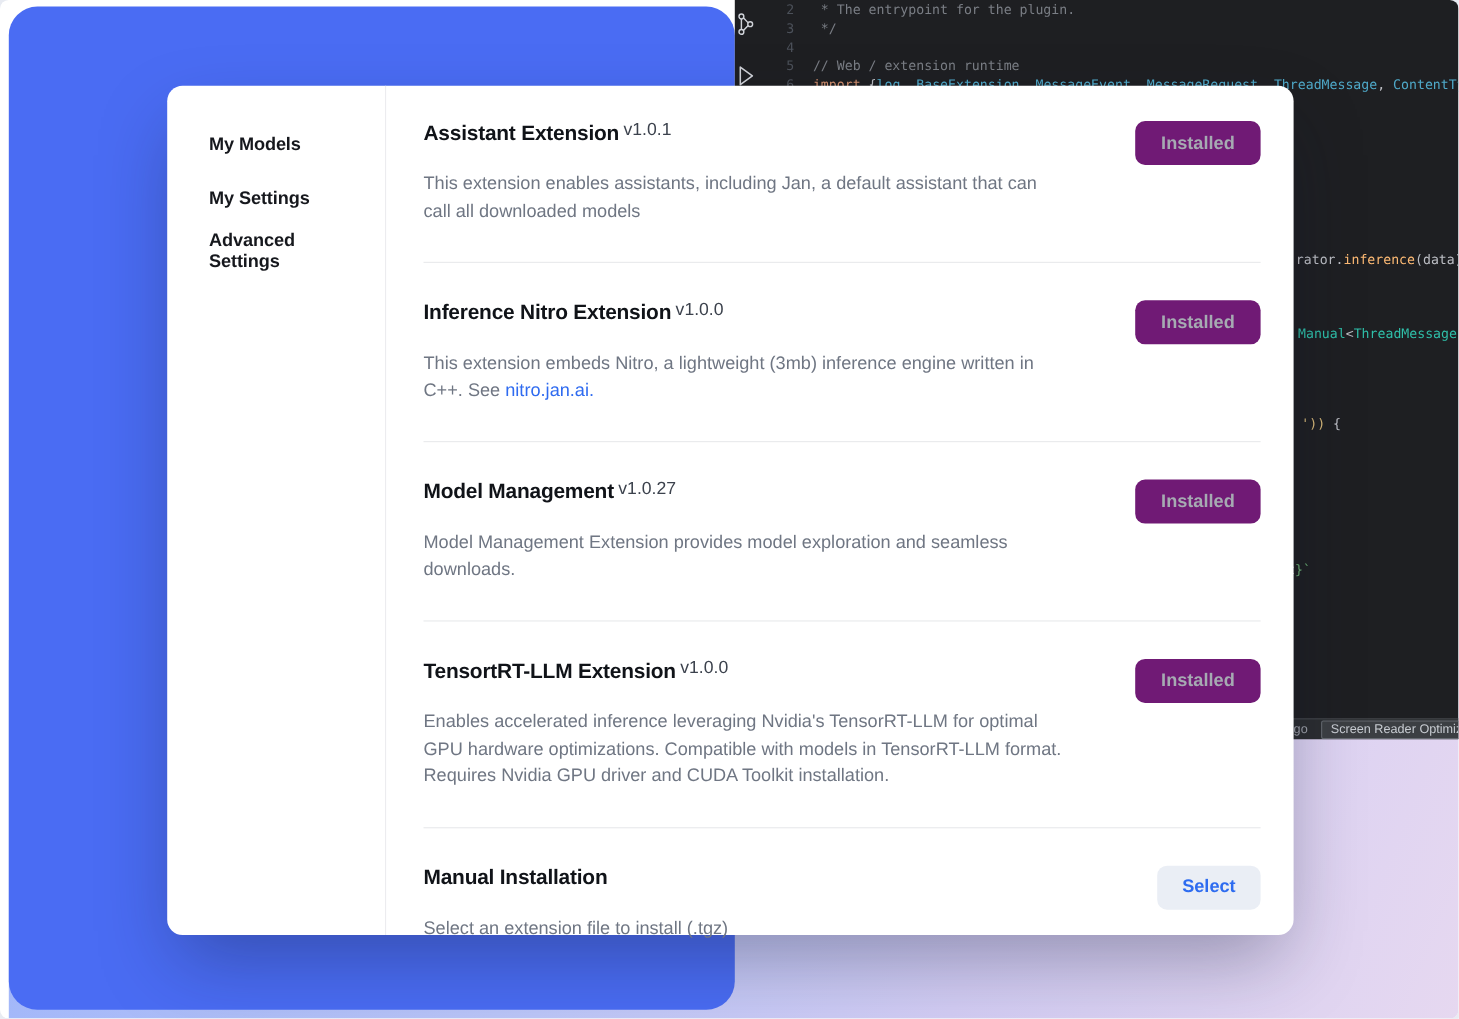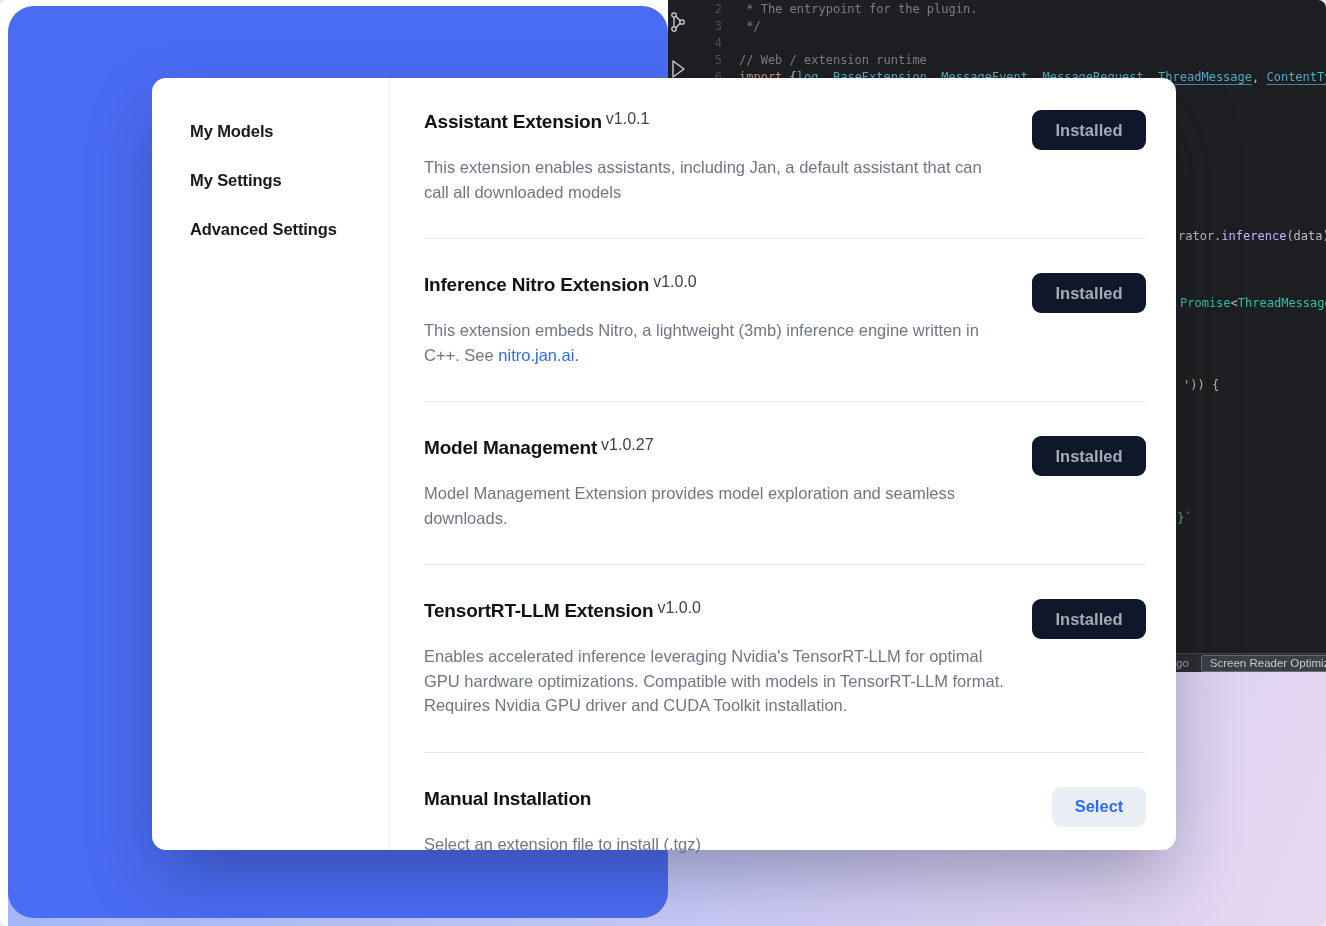--- a/index.html
+++ b/index.html
@@ -28,23 +28,23 @@
   .editor-main { display:flex; }
   .activity { width:44px; display:flex; flex-direction:column; align-items:center; padding-top:10px; gap:24px; }
   .activity svg { display:block; }
   .code-pane { flex:1; display:flex; padding-top:1px; }
   .gutter { width:34px; text-align:right; padding-right:6px; color:#4b5059; }
   .gutter div, .cl { height:17px; line-height:17px; white-space:pre; }
   .code-lines { padding-left:11px; }
   .cm { color:#7a7e85; }
   .tk-kw { color:#cf8e6d; }
   .tk-pl { color:#bcbec4; }
-  .tk-id { color:#4fa9c9; text-decoration:underline; text-decoration-color:rgba(79,169,201,.75); text-underline-offset:3px; }
+  .tk-id { color:#4fa9c9; text-decoration-color:rgba(79,169,201,.75); text-underline-offset:3px; }
   .tk-ty { color:#2fbfa9; }
-  .tk-fn { color:#c4b5fd; }
+  .tk-fn { color:#fdba74; }
   .tk-st { color:#6aab73; }
   .tk-st2 { color:#d5b778; }
   .frag { position:absolute; white-space:pre; }
   .frag1 { left:510px; top:229px; }
   .frag2 { left:512px; top:296px; }
   .frag3 { left:515px; top:378px; }
   .frag4 { left:502px; top:511px; }
   .statusbar {
     position:absolute; left:0; bottom:0; width:100%; height:19px; box-sizing:border-box;
     background:#2b2d30; border-top:1px solid #43454a;
@@ -56,21 +56,21 @@
     padding:1px 8px 2px; border-radius:2px; white-space:nowrap;
   }
 
   
   .modal {
     position:absolute; left:152px; top:78px; width:1024px; height:772px;
     background:#ffffff; border-radius:14px; display:flex; box-sizing:border-box;
     box-shadow:0 30px 70px -10px rgba(18,22,48,.35);
   }
   .sidebar {
-    width:238px; box-sizing:border-box; padding:30px 16px 0;
+    width:199px; box-sizing:border-box; padding:30px 16px 0;
     border-right:1px solid #ececef; flex-shrink:0;
   }
   .nav-item {
     height:46px; margin-bottom:3px; display:flex; align-items:center;
     padding:0 22px; border-radius:10px; cursor:pointer;
     font-size:16.5px; font-weight:600; color:#16181d; letter-spacing:-0.1px;
   }
   .nav-item.active { background:#f4f4f5; }
 
   .content { flex:1; box-sizing:border-box; padding:32px 30px 0 34px; }
@@ -79,21 +79,21 @@
   .title-line { display:flex; align-items:flex-start; gap:4px; }
   .ext-title { margin:0; font-size:19px; font-weight:700; color:#101318; letter-spacing:-0.2px; line-height:24px; }
   .ver { font-size:16px; color:#3c424d; }
   .desc { margin:21px 0 0; font-size:16.5px; line-height:24.5px; color:#6f7683; }
   .desc a { color:#2f6bf0; text-decoration:none; }
   .btn {
     min-width:114px; height:40px; border:none; border-radius:9px;
     font-family:inherit; font-size:16.5px; font-weight:600; cursor:pointer;
     padding:0 20px; flex-shrink:0;
   }
-  .btn.installed { background:#0f172a; color:#a6aab2; }
+  .btn.installed { background:#701a75; color:#a6aab2; }
   .btn.select { background:#eaeef5; color:#2e6cf0; min-width:94px; }
   hr.sep { border:none; border-top:1px solid #e8e9eb; margin:34px 0; }
 </style>
 </head>
 <body>
 
 <div class="canvas">
 
   <div class="bg-gradient"></div>
   <div class="blue-panel"></div>
@@ -127,21 +127,21 @@
           <div class="cl cm"> * The entrypoint for the plugin.</div>
           <div class="cl cm"> */</div>
           <div class="cl"></div>
           <div class="cl cm">// Web / extension runtime</div>
           <div class="cl"><span class="tk-kw">import </span><span class="tk-pl">{</span><span class="tk-id">log</span><span class="tk-pl">, </span><span class="tk-id">BaseExtension</span><span class="tk-pl">, </span><span class="tk-id">MessageEvent</span><span class="tk-pl">, </span><span class="tk-id">MessageRequest</span><span class="tk-pl">, </span><span class="tk-id">ThreadMessage</span><span class="tk-pl">, </span><span class="tk-id">ContentType</span></div>
         </div>
       </div>
     </div>
 
     <div class="frag frag1"><span class="tk-pl">rator.</span><span class="tk-fn">inference</span><span class="tk-pl">(data));</span></div>
-    <div class="frag frag2"><span class="tk-ty">Promise</span><span class="tk-pl">&lt;</span><span class="tk-ty">ThreadMessage</span></div>
+    <div class="frag frag2"><span class="tk-ty">Manual</span><span class="tk-pl">&lt;</span><span class="tk-ty">ThreadMessage</span></div>
     <div class="frag frag3"><span class="tk-st2">'))</span><span class="tk-pl"> {</span></div>
     <div class="frag frag4"><span class="tk-pl">t</span><span class="tk-st">}`</span></div>
 
     <div class="statusbar">
       <span>go</span>
       <span class="sb-chip">Screen Reader Optimized</span>
     </div>
   </div>
 
   <div class="modal">

